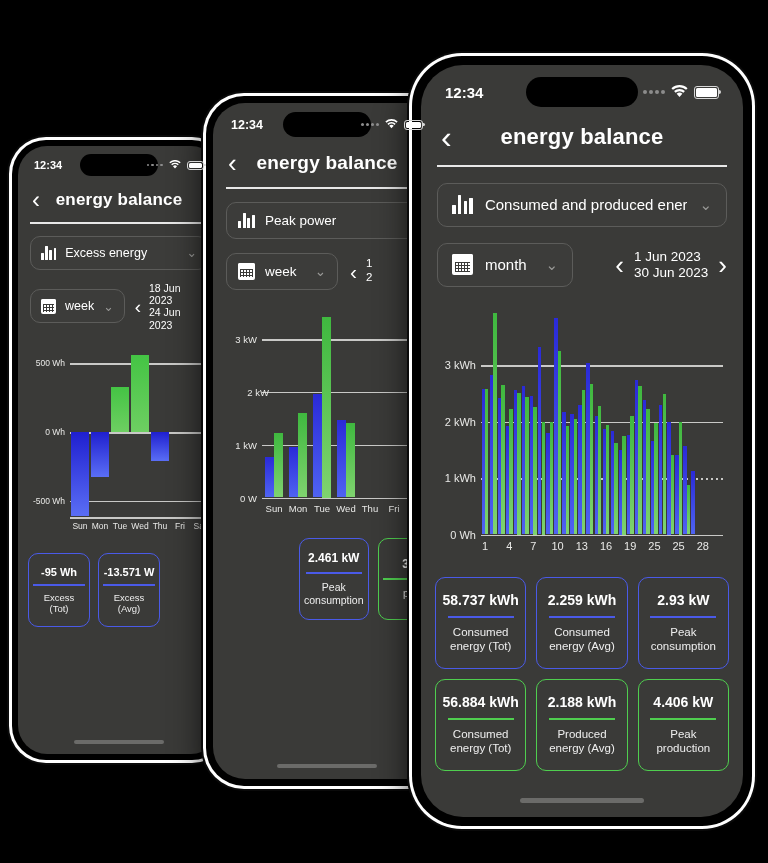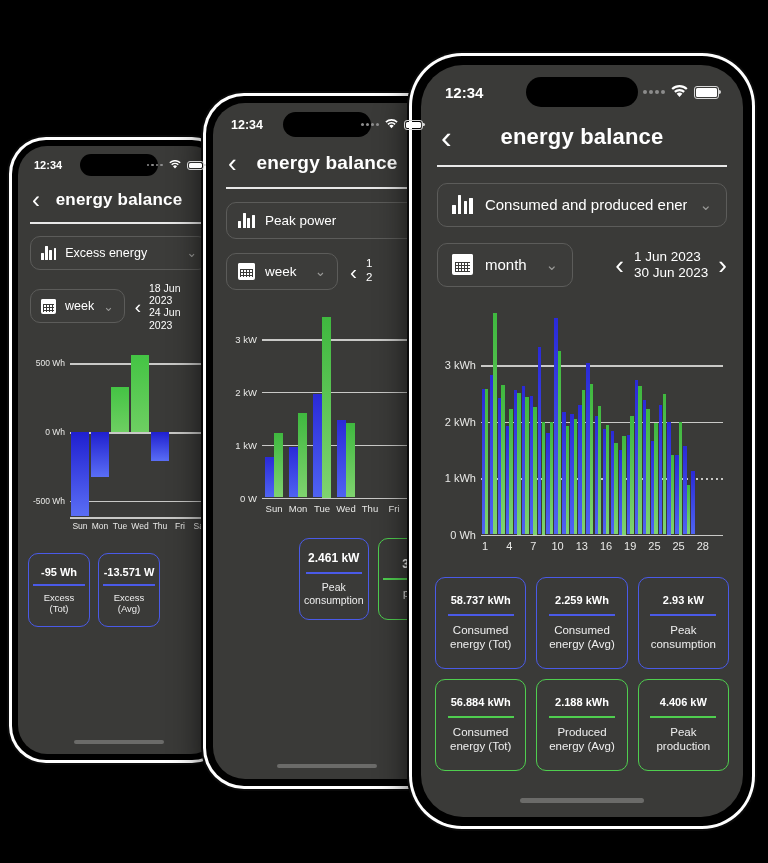--- a/index.html
+++ b/index.html
@@ -177,21 +177,21 @@
   #phone3 .chev { font-size: 32px; }
   #phone3 .nav-title { font-size: 22px; }
   #phone3 .rule { margin: 12px 16px 0 16px; }
   #phone3 .sel { margin: 16px 16px 0 16px; height: 44px; padding: 0 14px; gap: 12px; font-size: 15px; }
   #phone3 .sel.small { width: 136px; margin: 0; }
   #phone3 .row2 { display:flex; align-items:center; margin: 16px 16px 0 16px; gap: 12px; }
   #phone3 .daterow { gap: 10px; font-size: 13.5px; flex:1; justify-content:flex-end; }
   #phone3 .chart { margin: 12px 12px 0 12px; height: 262px; }
   #phone3 .cards { margin: 16px 14px 0 14px; grid-template-columns: repeat(3,1fr); gap: 10px; }
   #phone3 .card { height: 92px; padding: 8px 4px; }
-  #phone3 .card .val { font-size: 11px; }
+  #phone3 .card .val { font-size: 14px; }
   #phone3 .card .sepline { width: 66px; margin: 8px 0; }
   #phone3 .card .cap { font-size: 11.5px; }
   #phone3 .home { bottom: 14px; width: 124px; height: 5px; }
 
   
   #phone1 .barsicon { height:14px; gap:1.6px; } #phone1 .barsicon i{ width:2.6px; }
   #phone2 .barsicon { height:15px; gap:1.8px; } #phone2 .barsicon i{ width:2.9px; }
   #phone3 .barsicon { height:19px; gap:2.2px; } #phone3 .barsicon i{ width:3.6px; }
 
   #phone1 .calicon { width:15px; height:15px; } 
@@ -364,21 +364,21 @@
             <span>1</span><br>
             <span>2</span>
           </span>
         </div>
       </div>
 
       <div class="chart">
           <div class="gridline" style="left: 40px; right: 2px; top: 39.6667px;"></div>
           <div class="ylab" style="left: 0px; width: 35px; top: 39.6667px;">3 kW</div>
           <div class="gridline" style="left: 40px; right: 2px; top: 92.4444px;"></div>
-          <div class="ylab" style="left: 0px; width: 35px; top: 92.4444px; text-align: right;">2 kW</div>
+          <div class="ylab" style="left: 12px; width: 35px; top: 92.4444px; text-align: right;">2 kW</div>
           <div class="gridline" style="left: 40px; right: 2px; top: 145.222px;"></div>
           <div class="ylab" style="left: 0px; width: 35px; top: 145.222px;">1 kW</div>
           <div class="gridline" style="left: 40px; right: 2px; top: 198px;"></div>
           <div class="ylab" style="left: 0px; width: 35px; top: 198px;">0 W</div>
           <div class="bar blue" style="left: 43px; width: 9px; top: 157.889px; height: 40.1111px; bottom: auto;"></div>
           <div class="bar blue" style="left: 67px; width: 9px; top: 147.861px; height: 50.1389px; bottom: auto;"></div>
           <div class="bar blue" style="left: 91px; width: 9px; top: 94.0278px; height: 103.972px; bottom: auto;"></div>
           <div class="bar blue" style="left: 115px; width: 9px; top: 120.417px; height: 77.5833px; bottom: auto;"></div>
           <div class="bar green" style="left: 52px; width: 9px; top: 133.611px; height: 64.3889px; bottom: auto;"></div>
           <div class="bar green" style="left: 76px; width: 9px; top: 113.556px; height: 84.4444px; bottom: auto;"></div>

